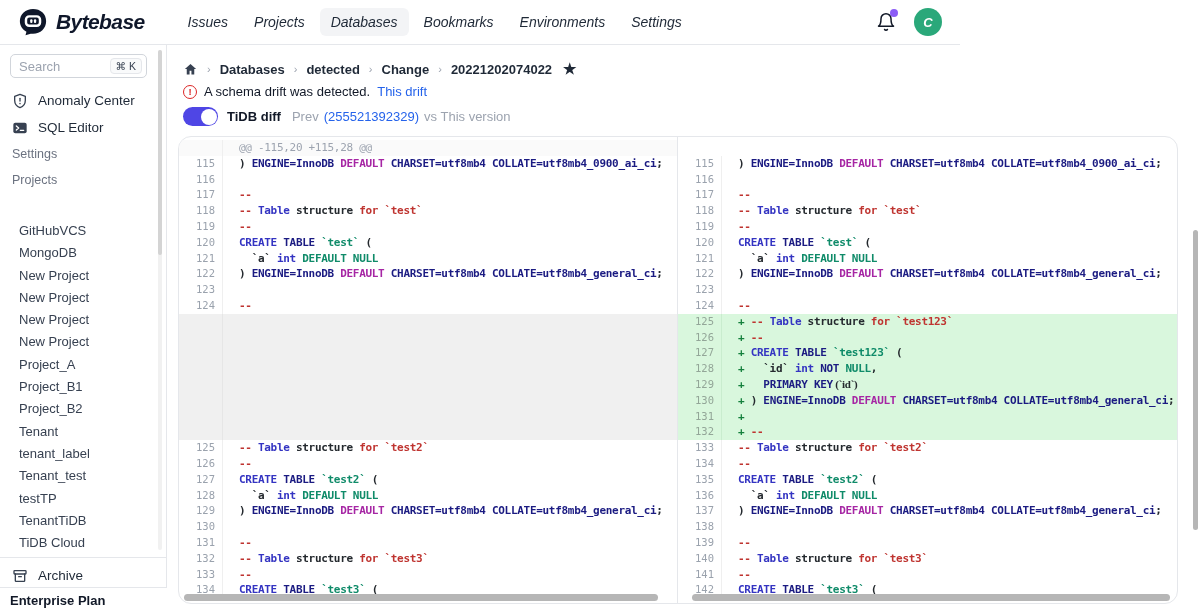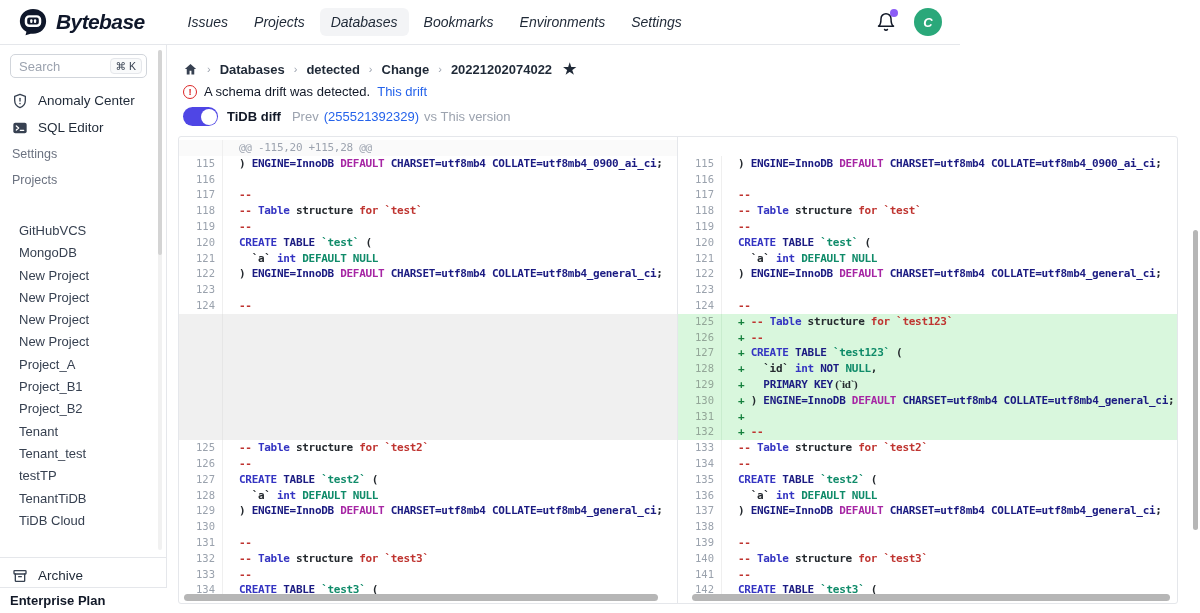--- a/index.html
+++ b/index.html
@@ -51,21 +51,21 @@
              font-size:9.5px;font-weight:bold;display:flex;align-items:center;justify-content:center;box-sizing:border-box;}
   .link{color:#2563eb;cursor:pointer;}
   .toggle-row{position:absolute;top:62px;left:15px;display:flex;align-items:center;gap:9px;font-size:13px;}
   .toggle{width:35px;height:19px;border-radius:10px;background:#4f46e5;position:relative;cursor:pointer;}
   .toggle-knob{position:absolute;top:1.5px;right:1.5px;width:16px;height:16px;border-radius:50%;background:#fff;}
   .toggle-label{font-weight:bold;color:#111827;}
   .muted{color:#9ca3af;}
 
   
   .diff-panel{position:absolute;left:10px;top:91px;width:1000px;height:468px;border:1px solid #e5e7eb;
-              border-radius:3px;box-sizing:border-box;display:flex;overflow:hidden;background:#fff;}
+              border-radius:13px;box-sizing:border-box;display:flex;overflow:hidden;background:#fff;}
   .pane{width:499px;box-sizing:border-box;padding-top:3px;position:relative;overflow:hidden;}
   .pane.left{border-right:1px solid #e5e7eb;}
   .drow{display:flex;height:15.8px;align-items:center;}
   .lnum{flex:0 0 36px;text-align:right;padding-right:7px;font-family:"DejaVu Sans Mono",monospace;
         font-size:10.5px;color:#9aa2ad;border-right:1px solid #efefef;height:100%;line-height:15.8px;box-sizing:content-box;}
   .lcode{font-family:"DejaVu Sans Mono",monospace;font-size:11px;font-weight:600;letter-spacing:-0.3px;
          white-space:pre;padding-left:16px;line-height:15.8px;}
   .drow.hunk{background:#fafafa;}
   .drow.hunk .lcode{font-weight:normal;}
   .drow.ph{background:#f0f0f0;}
@@ -145,20 +145,21 @@
       <div class="proj-item">GitHubVCS</div>
       <div class="proj-item">MongoDB</div>
       <div class="proj-item">New Project</div>
       <div class="proj-item">New Project</div>
       <div class="proj-item">New Project</div>
       <div class="proj-item">New Project</div>
       <div class="proj-item">Project_A</div>
       <div class="proj-item">Project_B1</div>
       <div class="proj-item">Project_B2</div>
       <div class="proj-item">Tenant</div>
+      <div class="proj-item">tenant_label</div>
       <div class="proj-item">Tenant_test</div>
       <div class="proj-item">testTP</div>
       <div class="proj-item">TenantTiDB</div>
       <div class="proj-item">TiDB Cloud</div>
     </div>
 
   <div class="archive-wrap">
     <div class="side-item">
       <span style="display:flex;">
         <svg width="16" height="16" viewBox="0 0 24 24" fill="none" stroke="#374151" stroke-width="2" stroke-linecap="round" stroke-linejoin="round">

